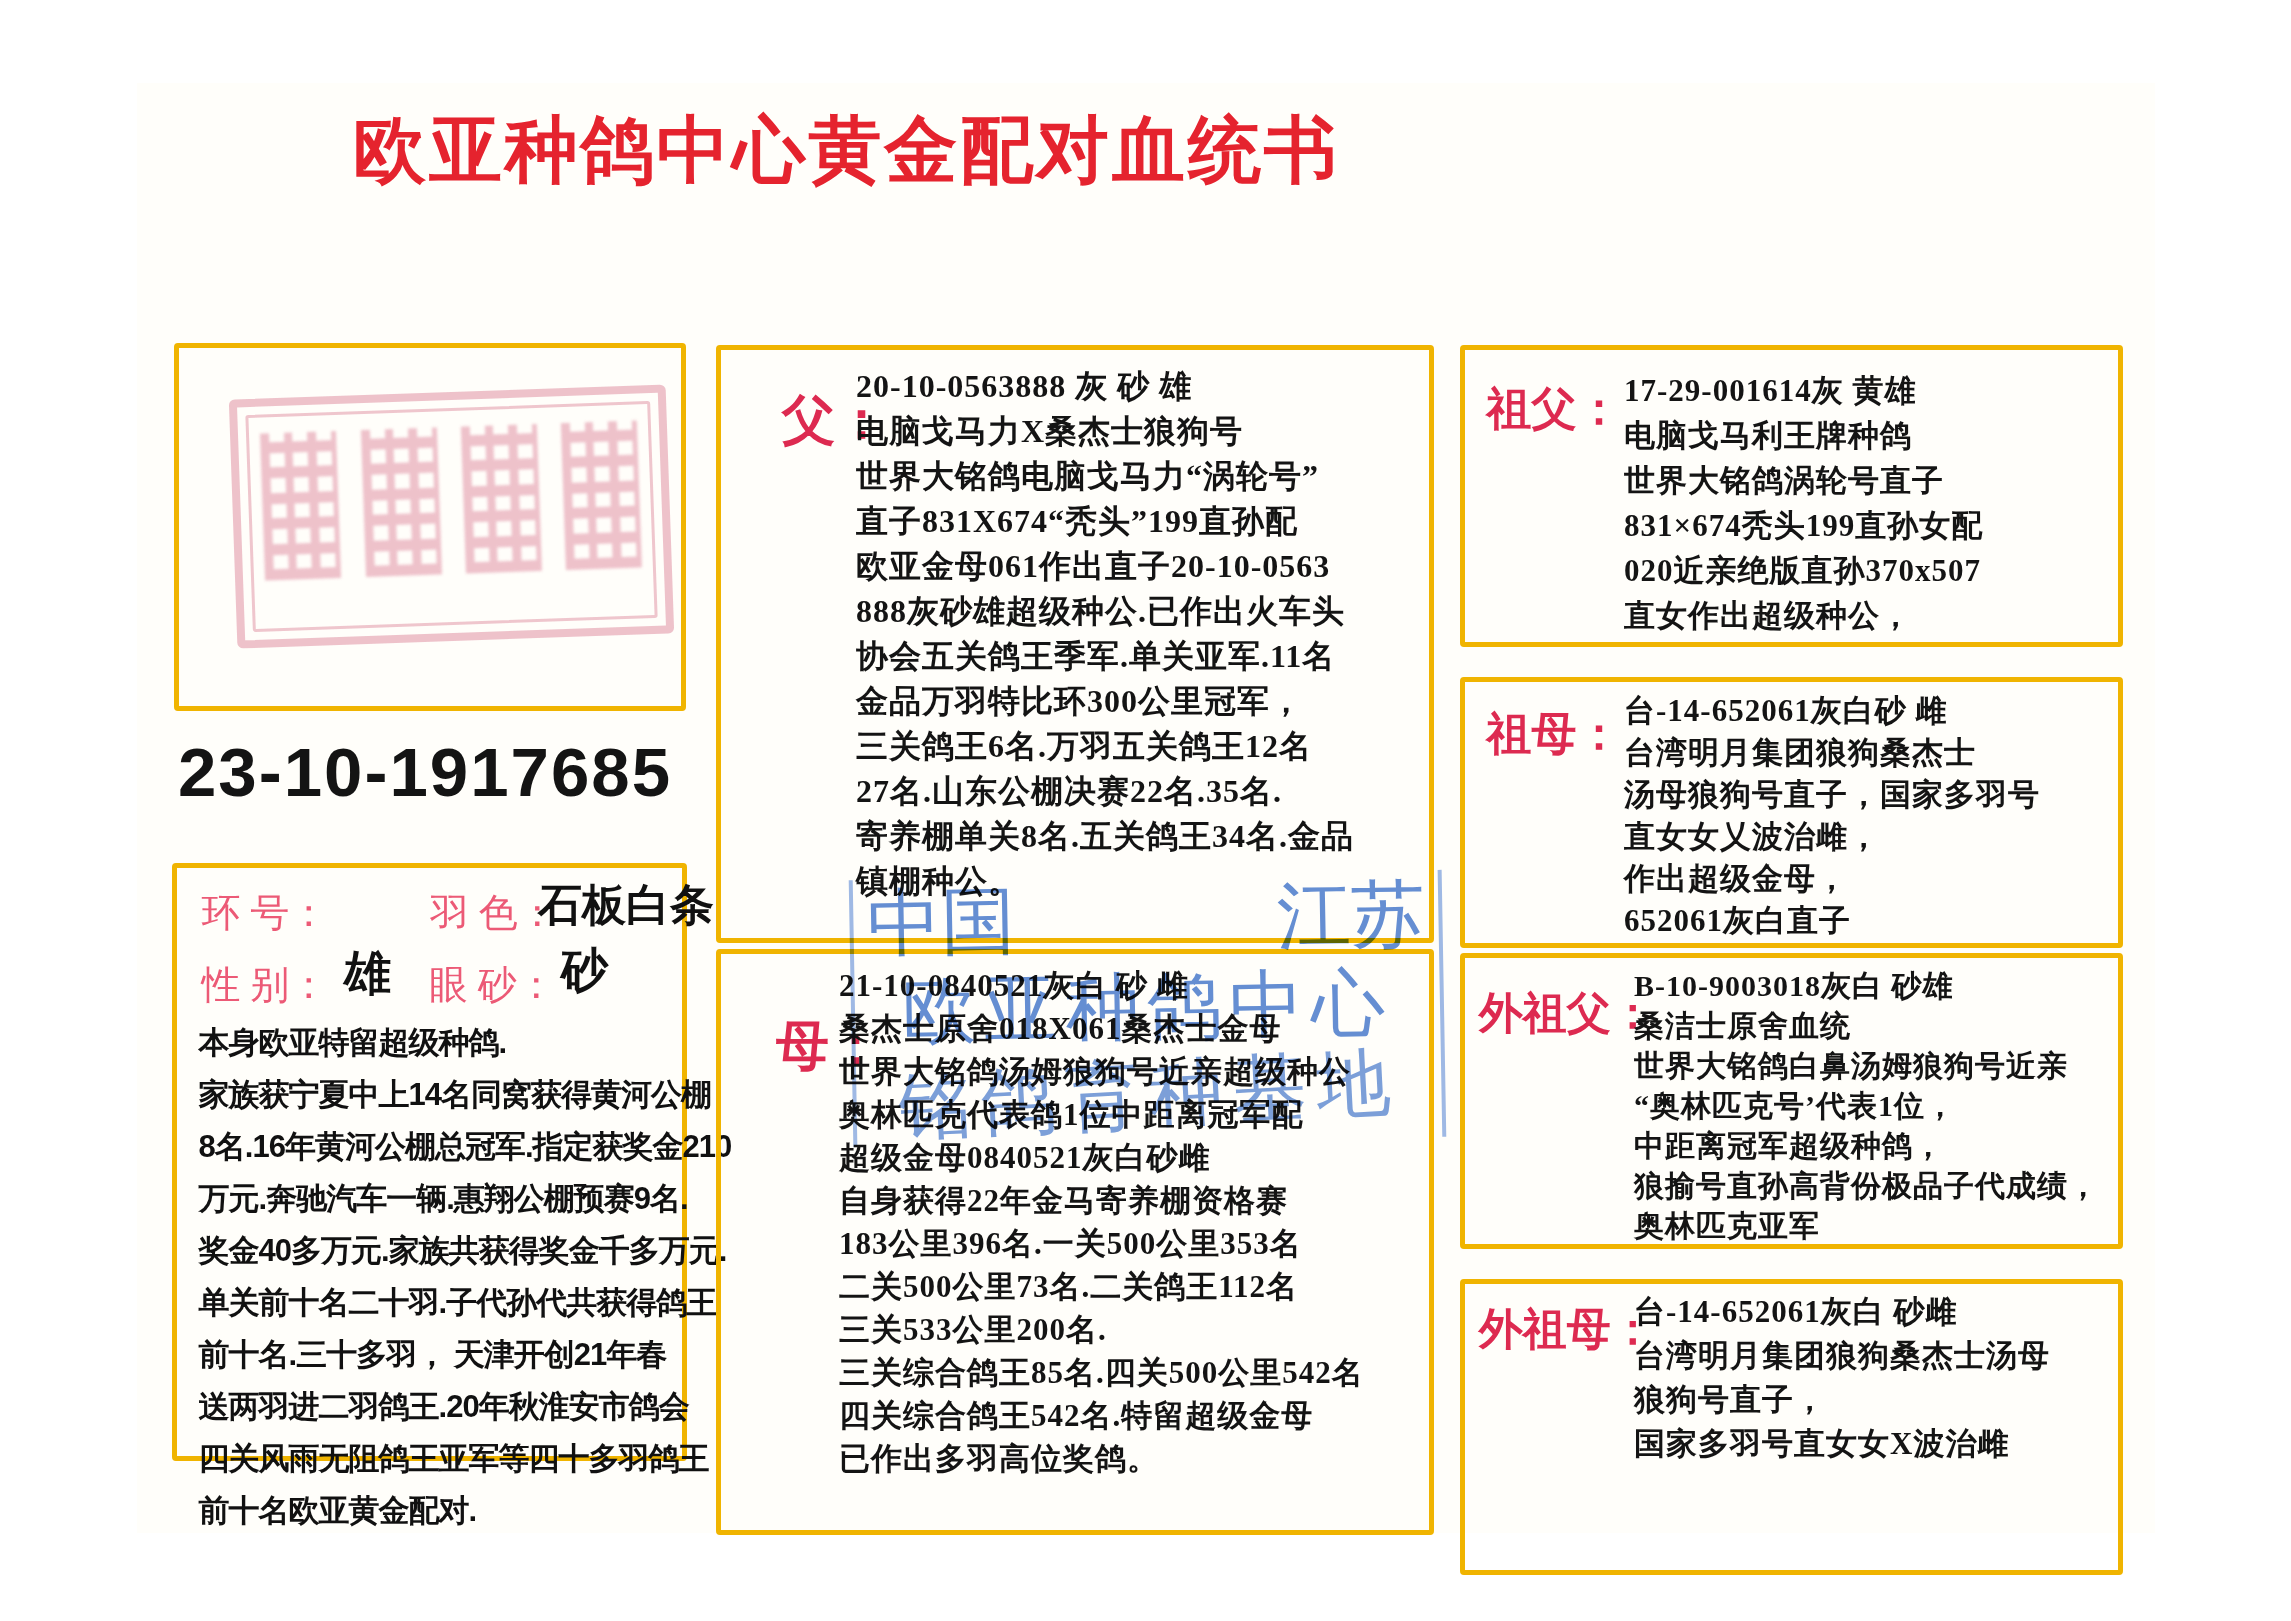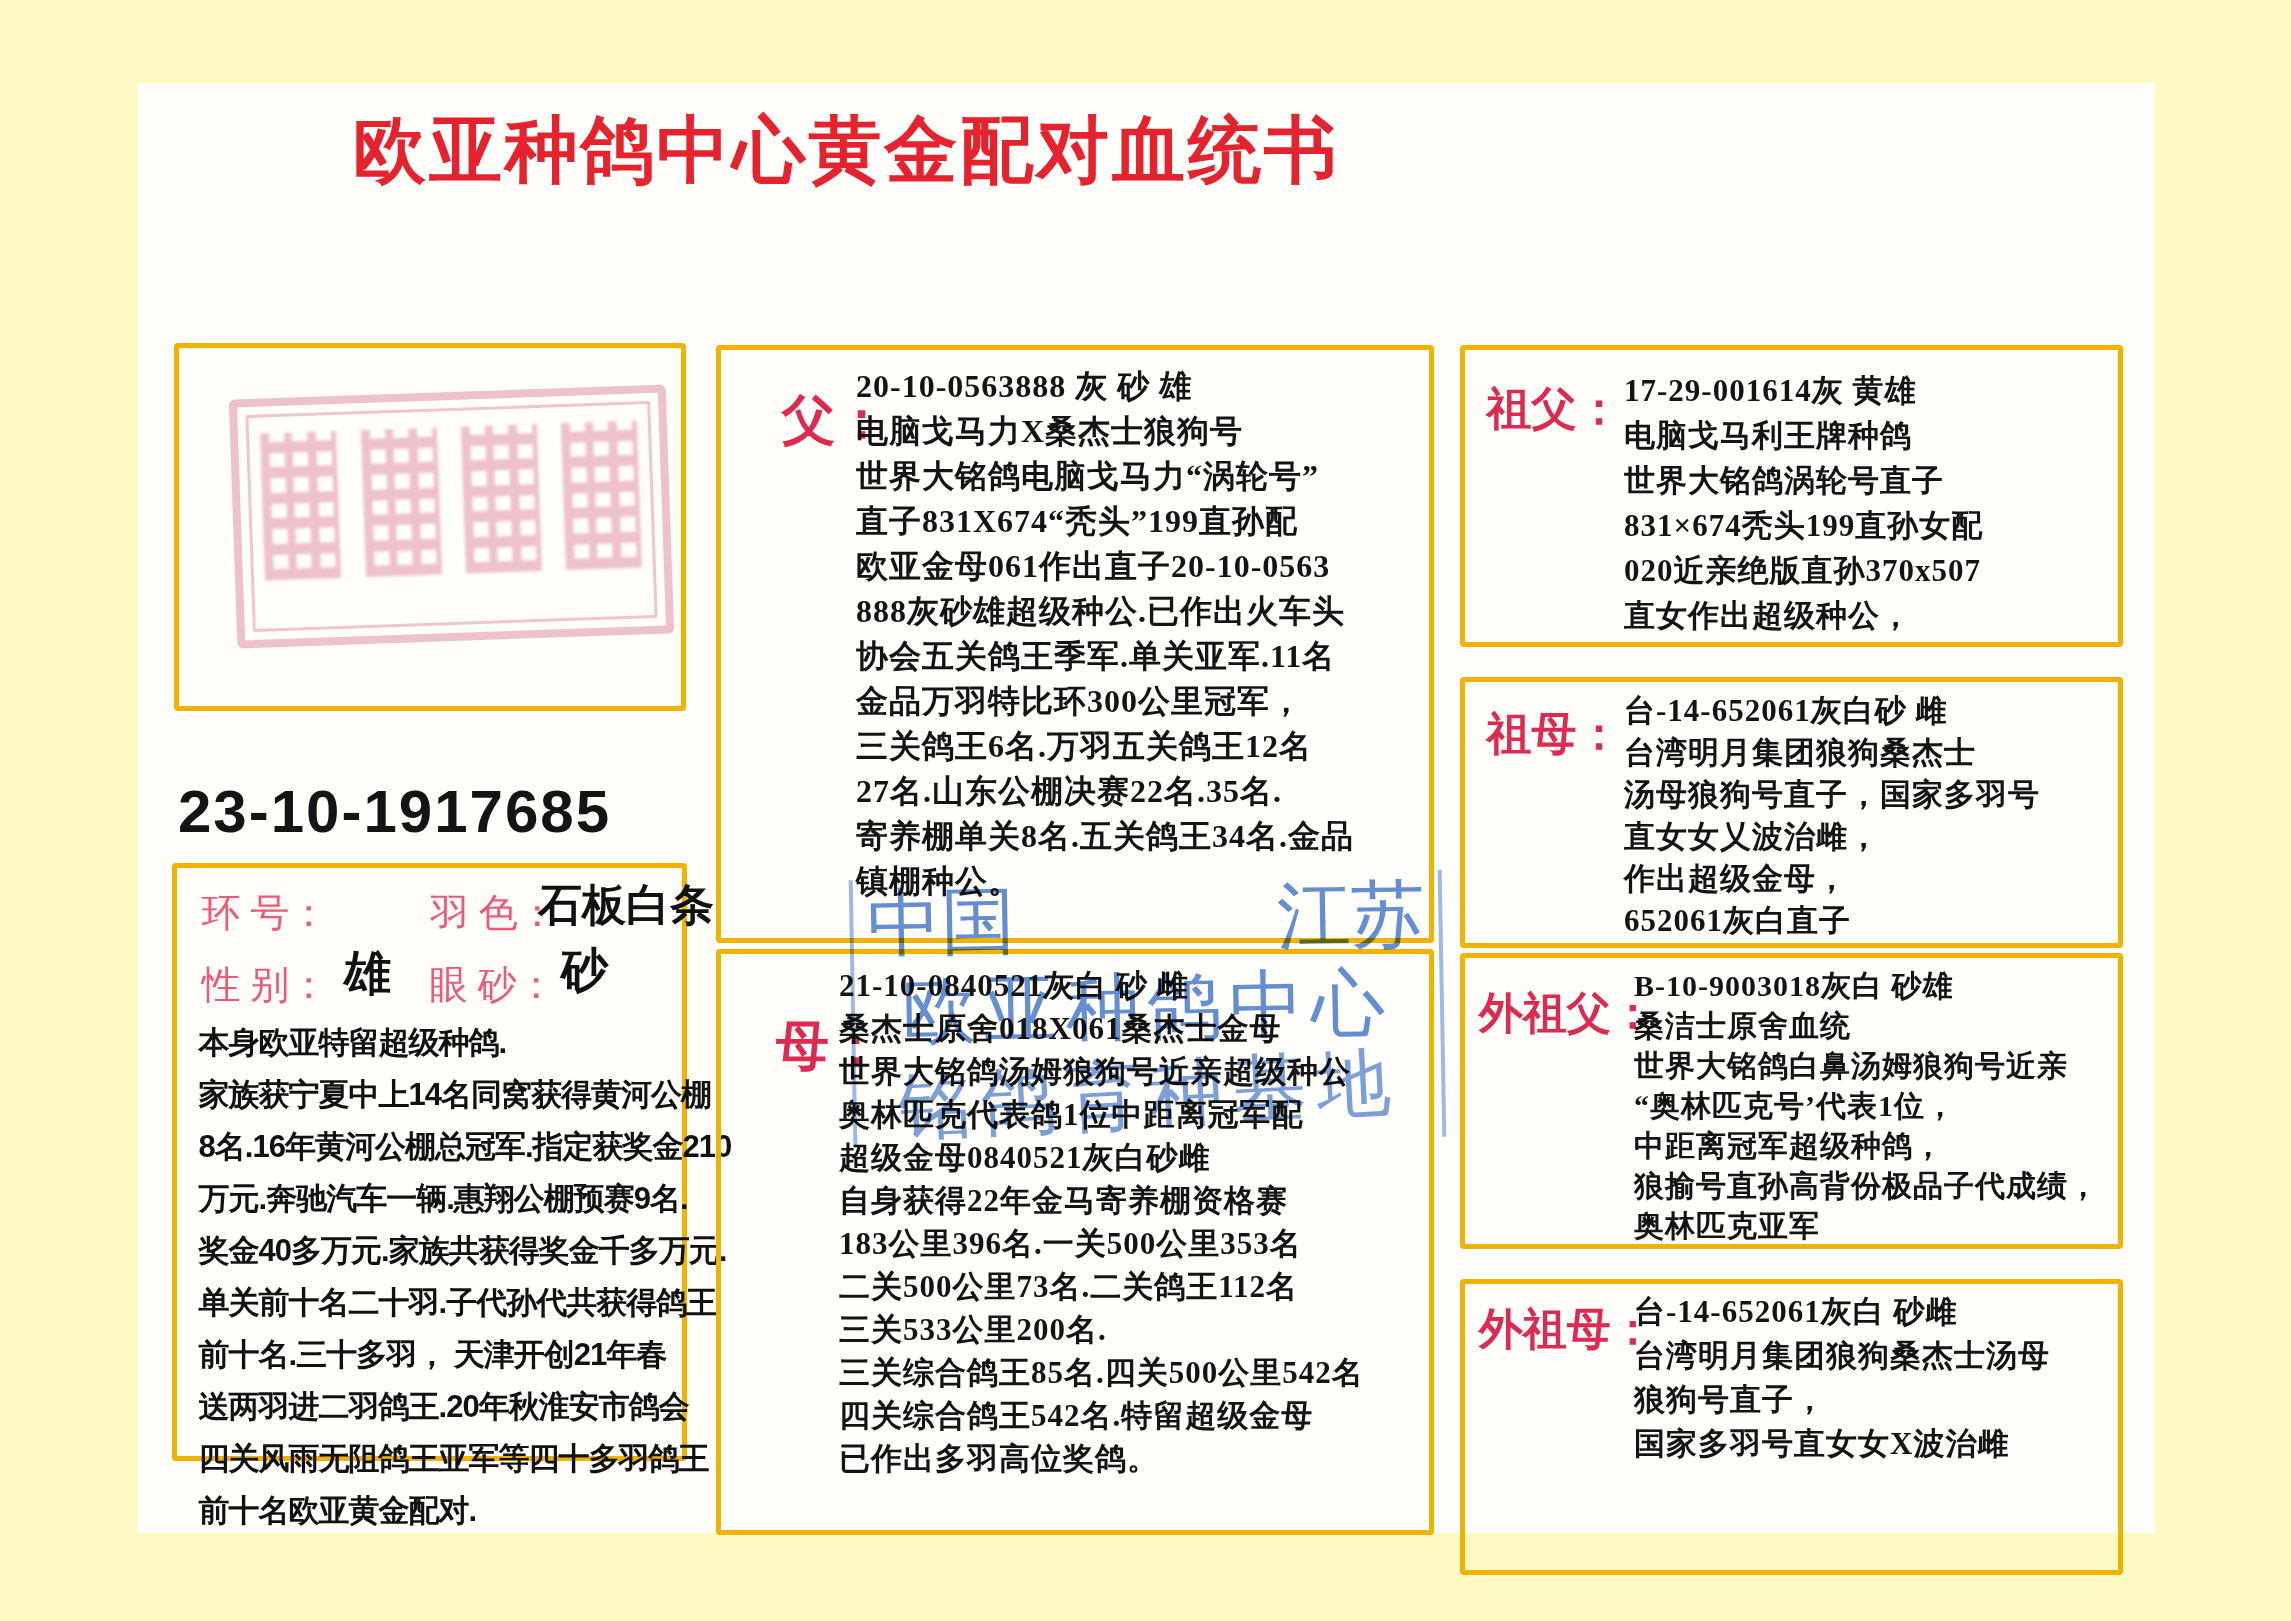--- a/index.html
+++ b/index.html
@@ -1,37 +1,37 @@
 <!DOCTYPE html>
 <html><head>
 <meta charset="utf-8">
 <style>
   html,body{margin:0;padding:0;background:#e9e9e6;}
-  .page{position:relative;width:2292px;height:1621px;background:#fef9c3;overflow:hidden;
+  .page{position:relative;width:2292px;height:1621px;background:#ffffff;overflow:hidden;
         font-family:"Liberation Sans",sans-serif;}
   .inner{position:absolute;left:137px;top:83px;right:137px;bottom:88px;background:#fffefa;}
 
   .title{position:absolute;left:353px;top:102px;font-size:73px;font-weight:900;
          color:#e5232e;letter-spacing:2.9px;white-space:nowrap;
          font-family:"Liberation Sans",sans-serif;}
 
   .pbox{position:absolute;border:5.9px solid #f0b400;border-radius:3.9px;background:transparent;}
 
   
   .stamp-box{left:174px;top:343px;width:502px;height:358px;}
   .seal{position:absolute;left:54px;top:44px;width:421px;height:233px;
         border:8.8px solid rgba(233,176,188,.85);border-radius:5.9px;transform:rotate(-2deg);opacity:.9;}
   .seal-in{position:absolute;inset:7.8px;border:3.9px solid rgba(233,176,188,.8);border-radius:2.9px;}
   .seal-glyph{position:absolute;top:27.4px;width:76px;height:147px;opacity:.8;filter:blur(1.6px);
       background:repeating-linear-gradient(0deg,#e8aab8 0 10.8px,transparent 10.8px 25.5px),
                  repeating-linear-gradient(90deg,#e8aab8 0 8.8px,transparent 8.8px 23.5px);}
   .sg1{left:21.6px;} .sg2{left:123px;} .sg3{left:223px;} .sg4{left:323px;}
 
-  .ring-number{position:absolute;left:178px;top:733px;font-size:60px;font-weight:800;
-         color:#141414;letter-spacing:2px;white-space:nowrap;margin-top:44px;}
+  .ring-number{position:absolute;left:178px;top:733px;font-size:69px;font-weight:800;
+         color:#141414;letter-spacing:2px;white-space:nowrap;}
 
   
   .info-box{left:172px;top:863px;width:505px;height:588px;}
   .field-label{position:absolute;color:#ec5a76;font-size:39px;white-space:nowrap;
          font-family:"Liberation Serif","DejaVu Serif",serif;text-align:right;}
   .field-value{position:absolute;color:#111;font-weight:800;font-size:44px;white-space:nowrap;}
   .desc{position:absolute;left:21.6px;top:149px;color:#111;font-weight:700;font-size:31px;
         line-height:52px;letter-spacing:-1px;white-space:nowrap;}
 
   

